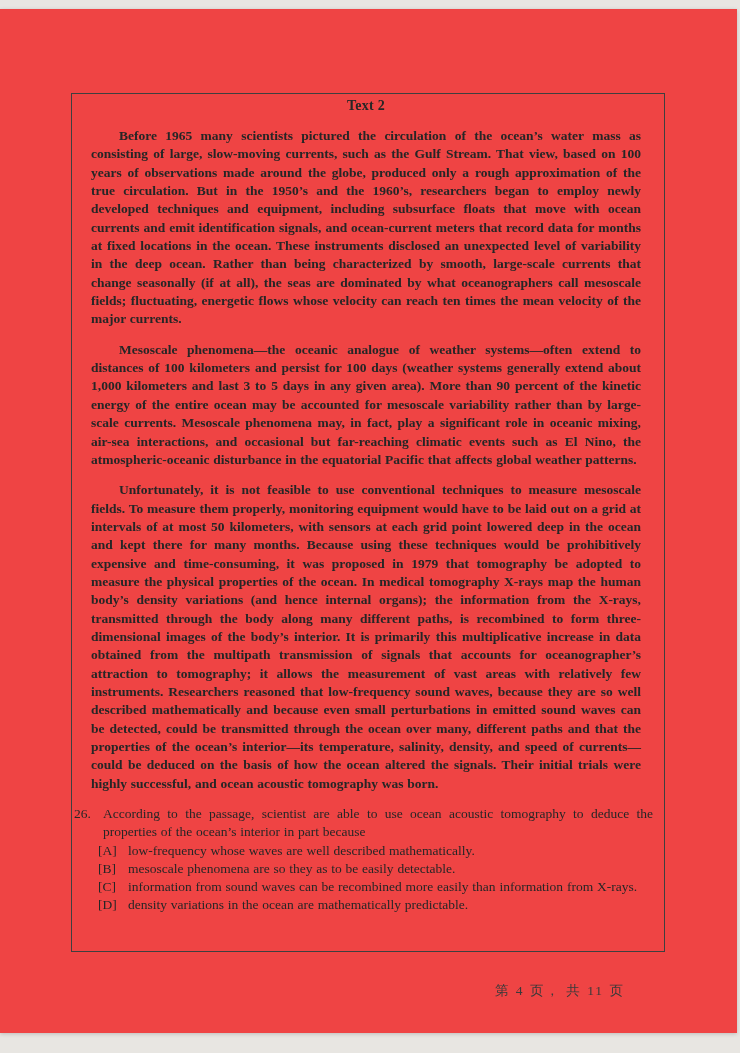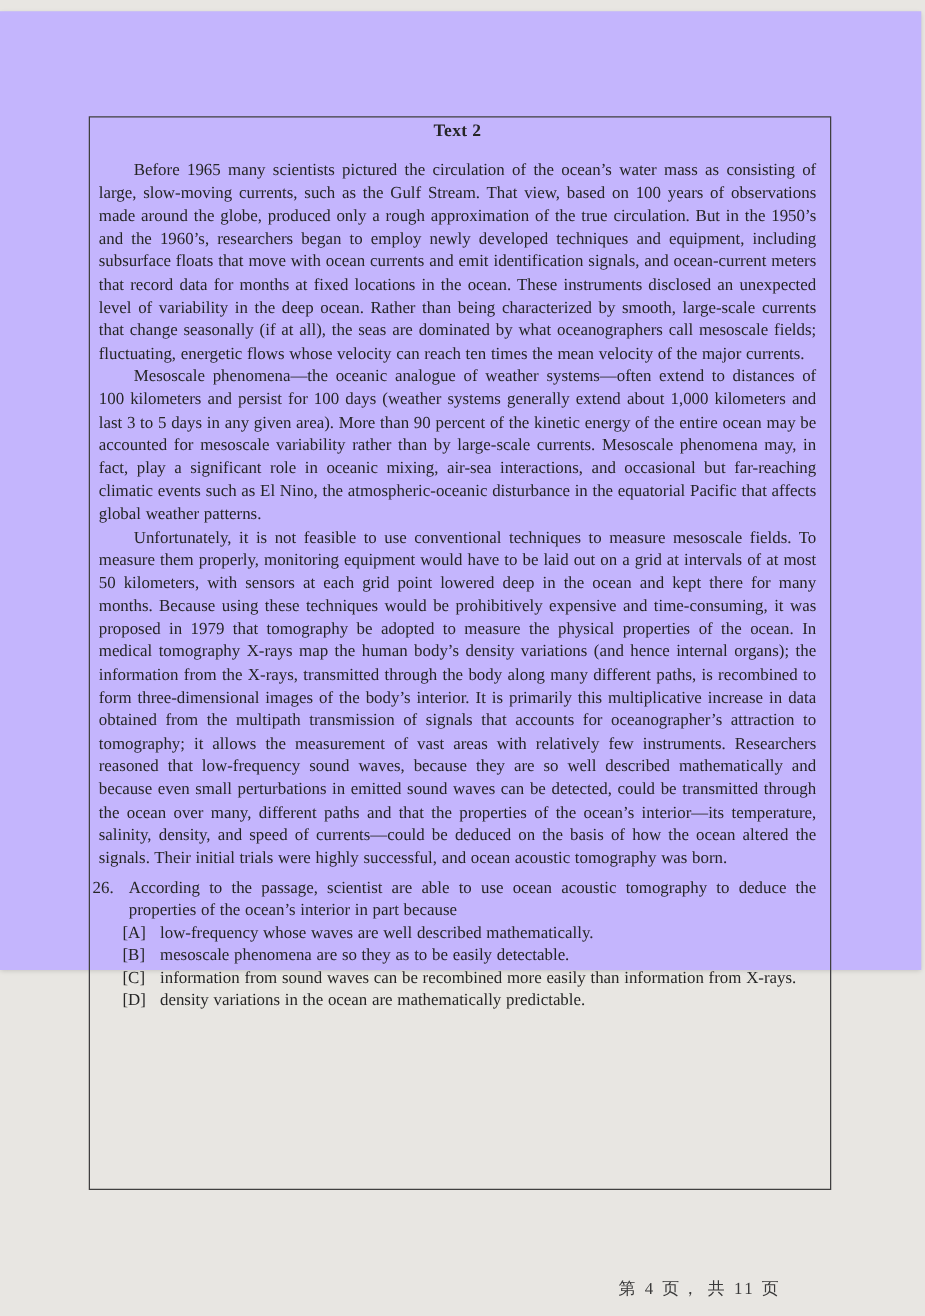--- a/index.html
+++ b/index.html
@@ -13,22 +13,22 @@
     font-family: "Liberation Serif", "DejaVu Serif", serif;
     color: #262626;
     position: relative;
     overflow: hidden;
   }
   .paper {
     position: absolute;
     left: 0;
     top: 9px;
     width: 737px;
-    height: 767px;
-    background: #c4b5fd;
+    height: 1024px;
+    background: #ef4444;
     box-shadow: 0 1px 4px rgba(0,0,0,0.18);
   }
   .textbox {
     position: absolute;
     left: 71px;
     top: 84px; 
     width: 594px;
     height: 859px;
     box-sizing: border-box;
     border: 1.5px solid #3f3f3f;
@@ -37,26 +37,27 @@
     background: transparent;
   }
   .passage-title {
     text-align: center;
     font-weight: bold;
     font-size: 14px;
     line-height: 19px;
     letter-spacing: 0.3px;
   }
   .para {
-    margin: 0;
+    margin: 12px;
     font-size: 13.5px;
     line-height: 18.35px;
     text-align: justify;
     text-indent: 28px;
     word-spacing: 0.4px;
+    font-weight: bold;
   }
   .para.first {
     margin-top: 12px;
   }
   .question {
     position: relative;
     margin-left: -5px;
     margin-top: 5px;
     padding-left: 29px;
     font-size: 13.5px;
@@ -87,21 +88,20 @@
     top: 0;
   }
   .page-footer {
     position: absolute;
     top: 973px;
     right: 112px;
     font-size: 13.5px;
     letter-spacing: 2px;
     color: #3a3a3a;
     white-space: nowrap;
-    margin-top: 40px;
   }
 </style>
 </head>
 <body>
 
 <div class="paper">
 
   <div class="textbox">
 
     <div class="passage-title">Text 2</div>

